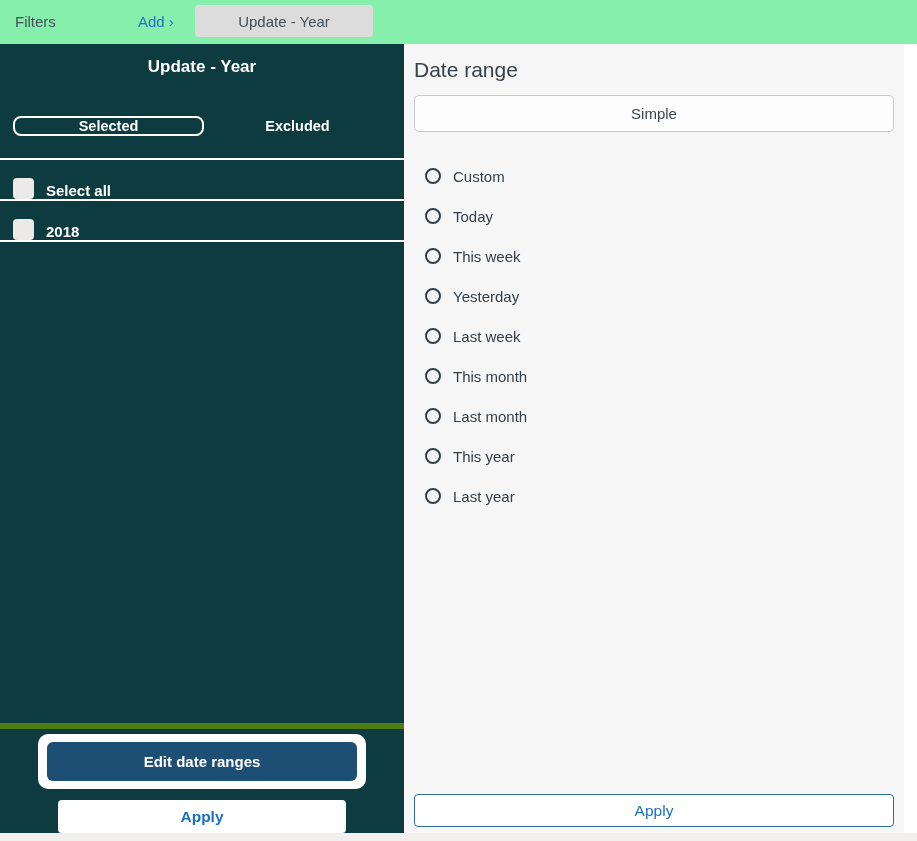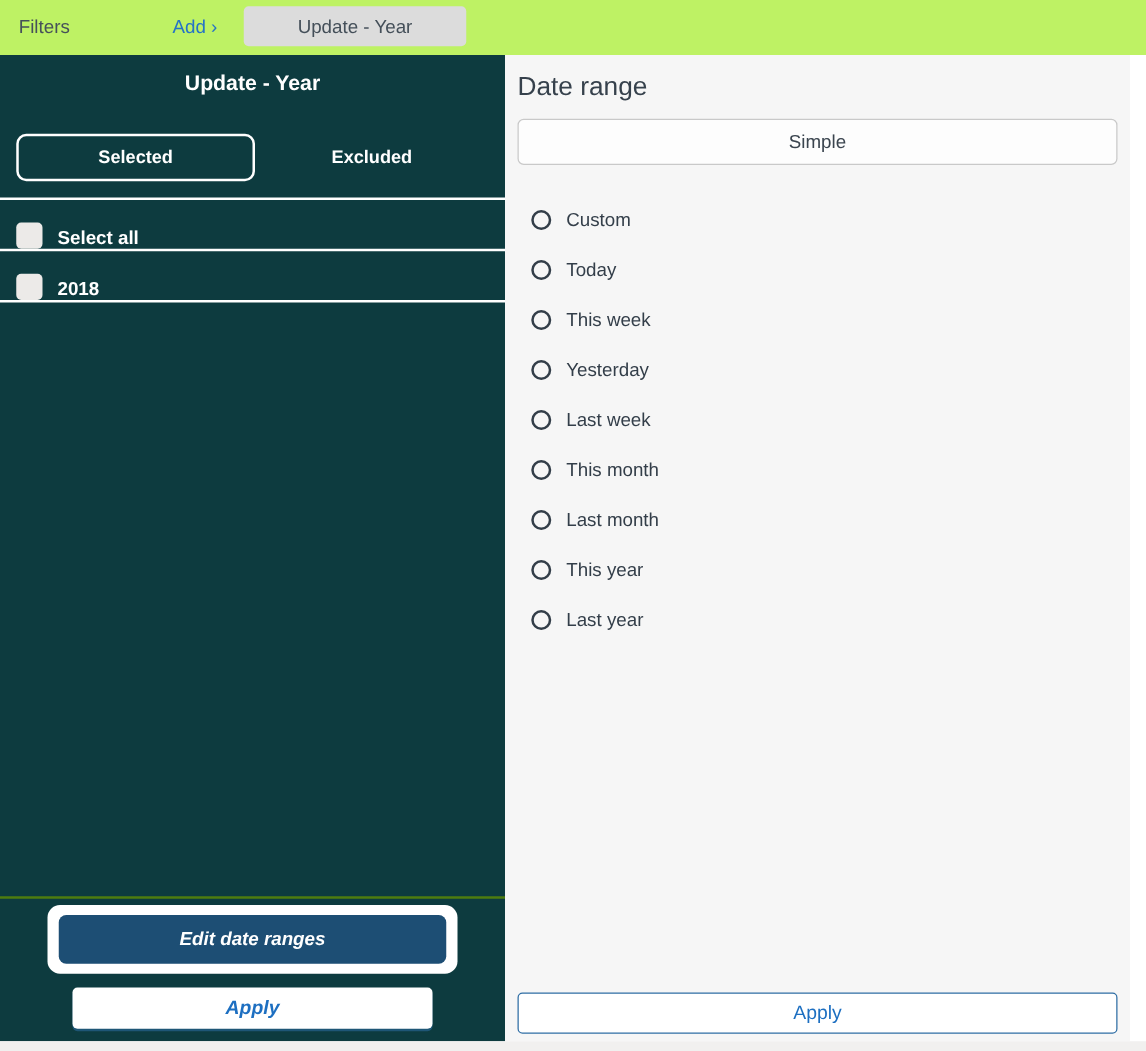--- a/index.html
+++ b/index.html
@@ -5,49 +5,49 @@
   * { box-sizing: border-box; margin: 0; padding: 0; }
   html, body { width: 917px; height: 841px; }
   body {
     position: relative;
     font-family: "Liberation Sans", sans-serif;
     background: #ffffff;
     overflow: hidden;
   }
 
   
-  .topbar { position: absolute; left: 0; top: 0; width: 917px; height: 44px; background: #bef264; }
+  .topbar { position: absolute; left: 0; top: 0; width: 917px; height: 44px; background: #86efac; }
   .filters-label { position: absolute; left: 15px; top: 13px; font-size: 15px; color: #46505a; }
   .add-link { position: absolute; left: 138px; top: 13px; font-size: 15px; color: #2573c7; cursor: pointer; }
   .add-chevron { font-size: 15px; margin-left: 4px; }
   .filter-tab {
     position: absolute; left: 195px; top: 5px; width: 178px; height: 32px;
     background: #dcdcdc; border-radius: 4px;
     display: flex; align-items: center; justify-content: center;
     font-size: 15px; color: #444f59; cursor: pointer;
   }
 
   
   .left-panel {
     position: absolute; left: 0; top: 44px; width: 404px; height: 789px;
     background: #0d3b3f; display: flex; flex-direction: column;
   }
   .lp-title { text-align: center; color: #fff; font-weight: bold; font-size: 17px; padding-top: 13px; height: 35px; }
-  .lp-toggle { display: flex; margin: 28px 13px 13px; height: 38px; }
+  .lp-toggle { display: flex; margin: 28px 13px 13px; height: 38px; align-items: center; }
   .lp-tab {
     flex: 1; display: flex; align-items: center; justify-content: center;
     color: #fff; font-weight: bold; font-size: 14.5px; cursor: pointer;
   }
   .lp-tab.active { border: 2px solid #fff; border-radius: 8px; }
   .lp-rows { border-top: 2px solid #fff; }
   .lp-row { height: 41px; border-bottom: 2px solid #fff; display: flex; align-items: flex-end; cursor: pointer; }
   .checkbox { width: 21px; height: 21px; background: #eceae8; border-radius: 4px; margin-left: 13px; flex: 0 0 auto; }
   .lp-row-label { color: #fff; font-weight: bold; font-size: 15px; margin-left: 12px; }
   .lp-spacer { flex: 1; }
-  .lp-footer { border-top: 2px solid #4d7c0f; padding-bottom: 10px; font-style: italic; }
+  .lp-footer { border-top: 6px solid #4d7c0f; padding-bottom: 0; }
   .edit-ring { margin: 5px 38px 0; background: #fff; border-radius: 10px; padding: 8px 9px; }
   .edit-btn {
     height: 39px; background: #1d4e74; border-radius: 6px;
     display: flex; align-items: center; justify-content: center;
     color: #fff; font-weight: bold; font-size: 15px; cursor: pointer;
   }
   .lp-apply {
     margin: 11px auto 0; width: 288px; height: 33px; background: #fff; border-radius: 4px;
     display: flex; align-items: center; justify-content: center;
     color: #1d6fc1; font-weight: bold; font-size: 15.5px;

